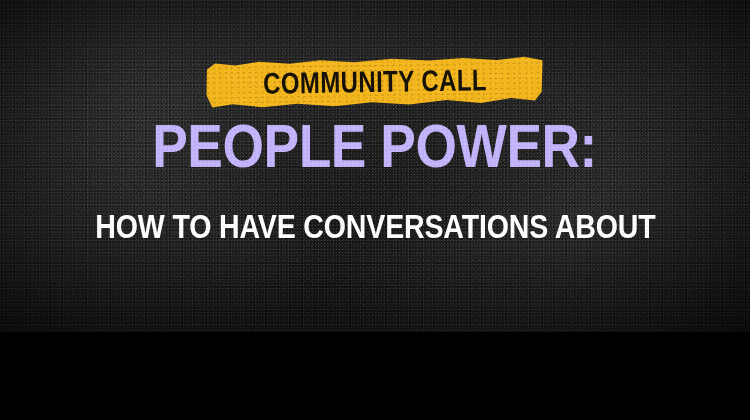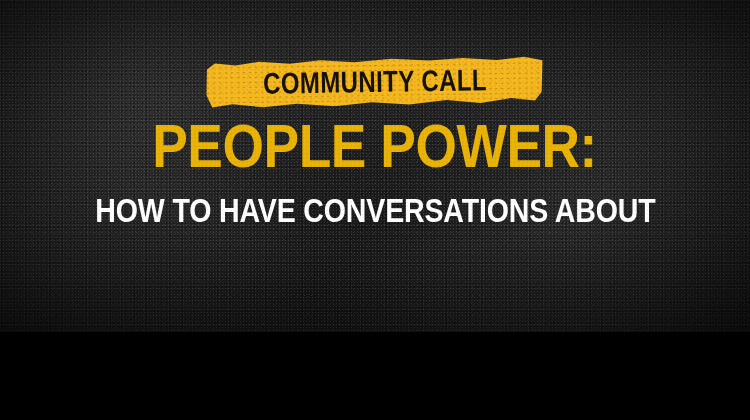--- a/index.html
+++ b/index.html
@@ -136,21 +136,21 @@
 
   
   .headline {
     position: absolute;
     top: 117px;
     left: 0;
     right: 0;
     font-weight: 700;
     font-size: 62px;
     line-height: 0.92;
-    color: #eab308;
+    color: #c4b5fd;
     letter-spacing: -0.5px;
     white-space: nowrap;
   }
   .headline span {
     display: inline-block;
     transform: scaleX(0.86);
   }
 
   
   .subtitle {
@@ -160,20 +160,21 @@
     right: 0;
     font-weight: 700;
     font-size: 34px;
     line-height: 1.06;
     color: #ffffff;
     letter-spacing: -0.2px;
     white-space: nowrap;
   }
   .subtitle .ln {
     display: block;
+    margin-top: 16px;
   }
   .subtitle .ln span {
     display: inline-block;
     transform: scaleX(0.84);
   }
 
   
   .datetime {
     position: absolute;
     top: 287px;

